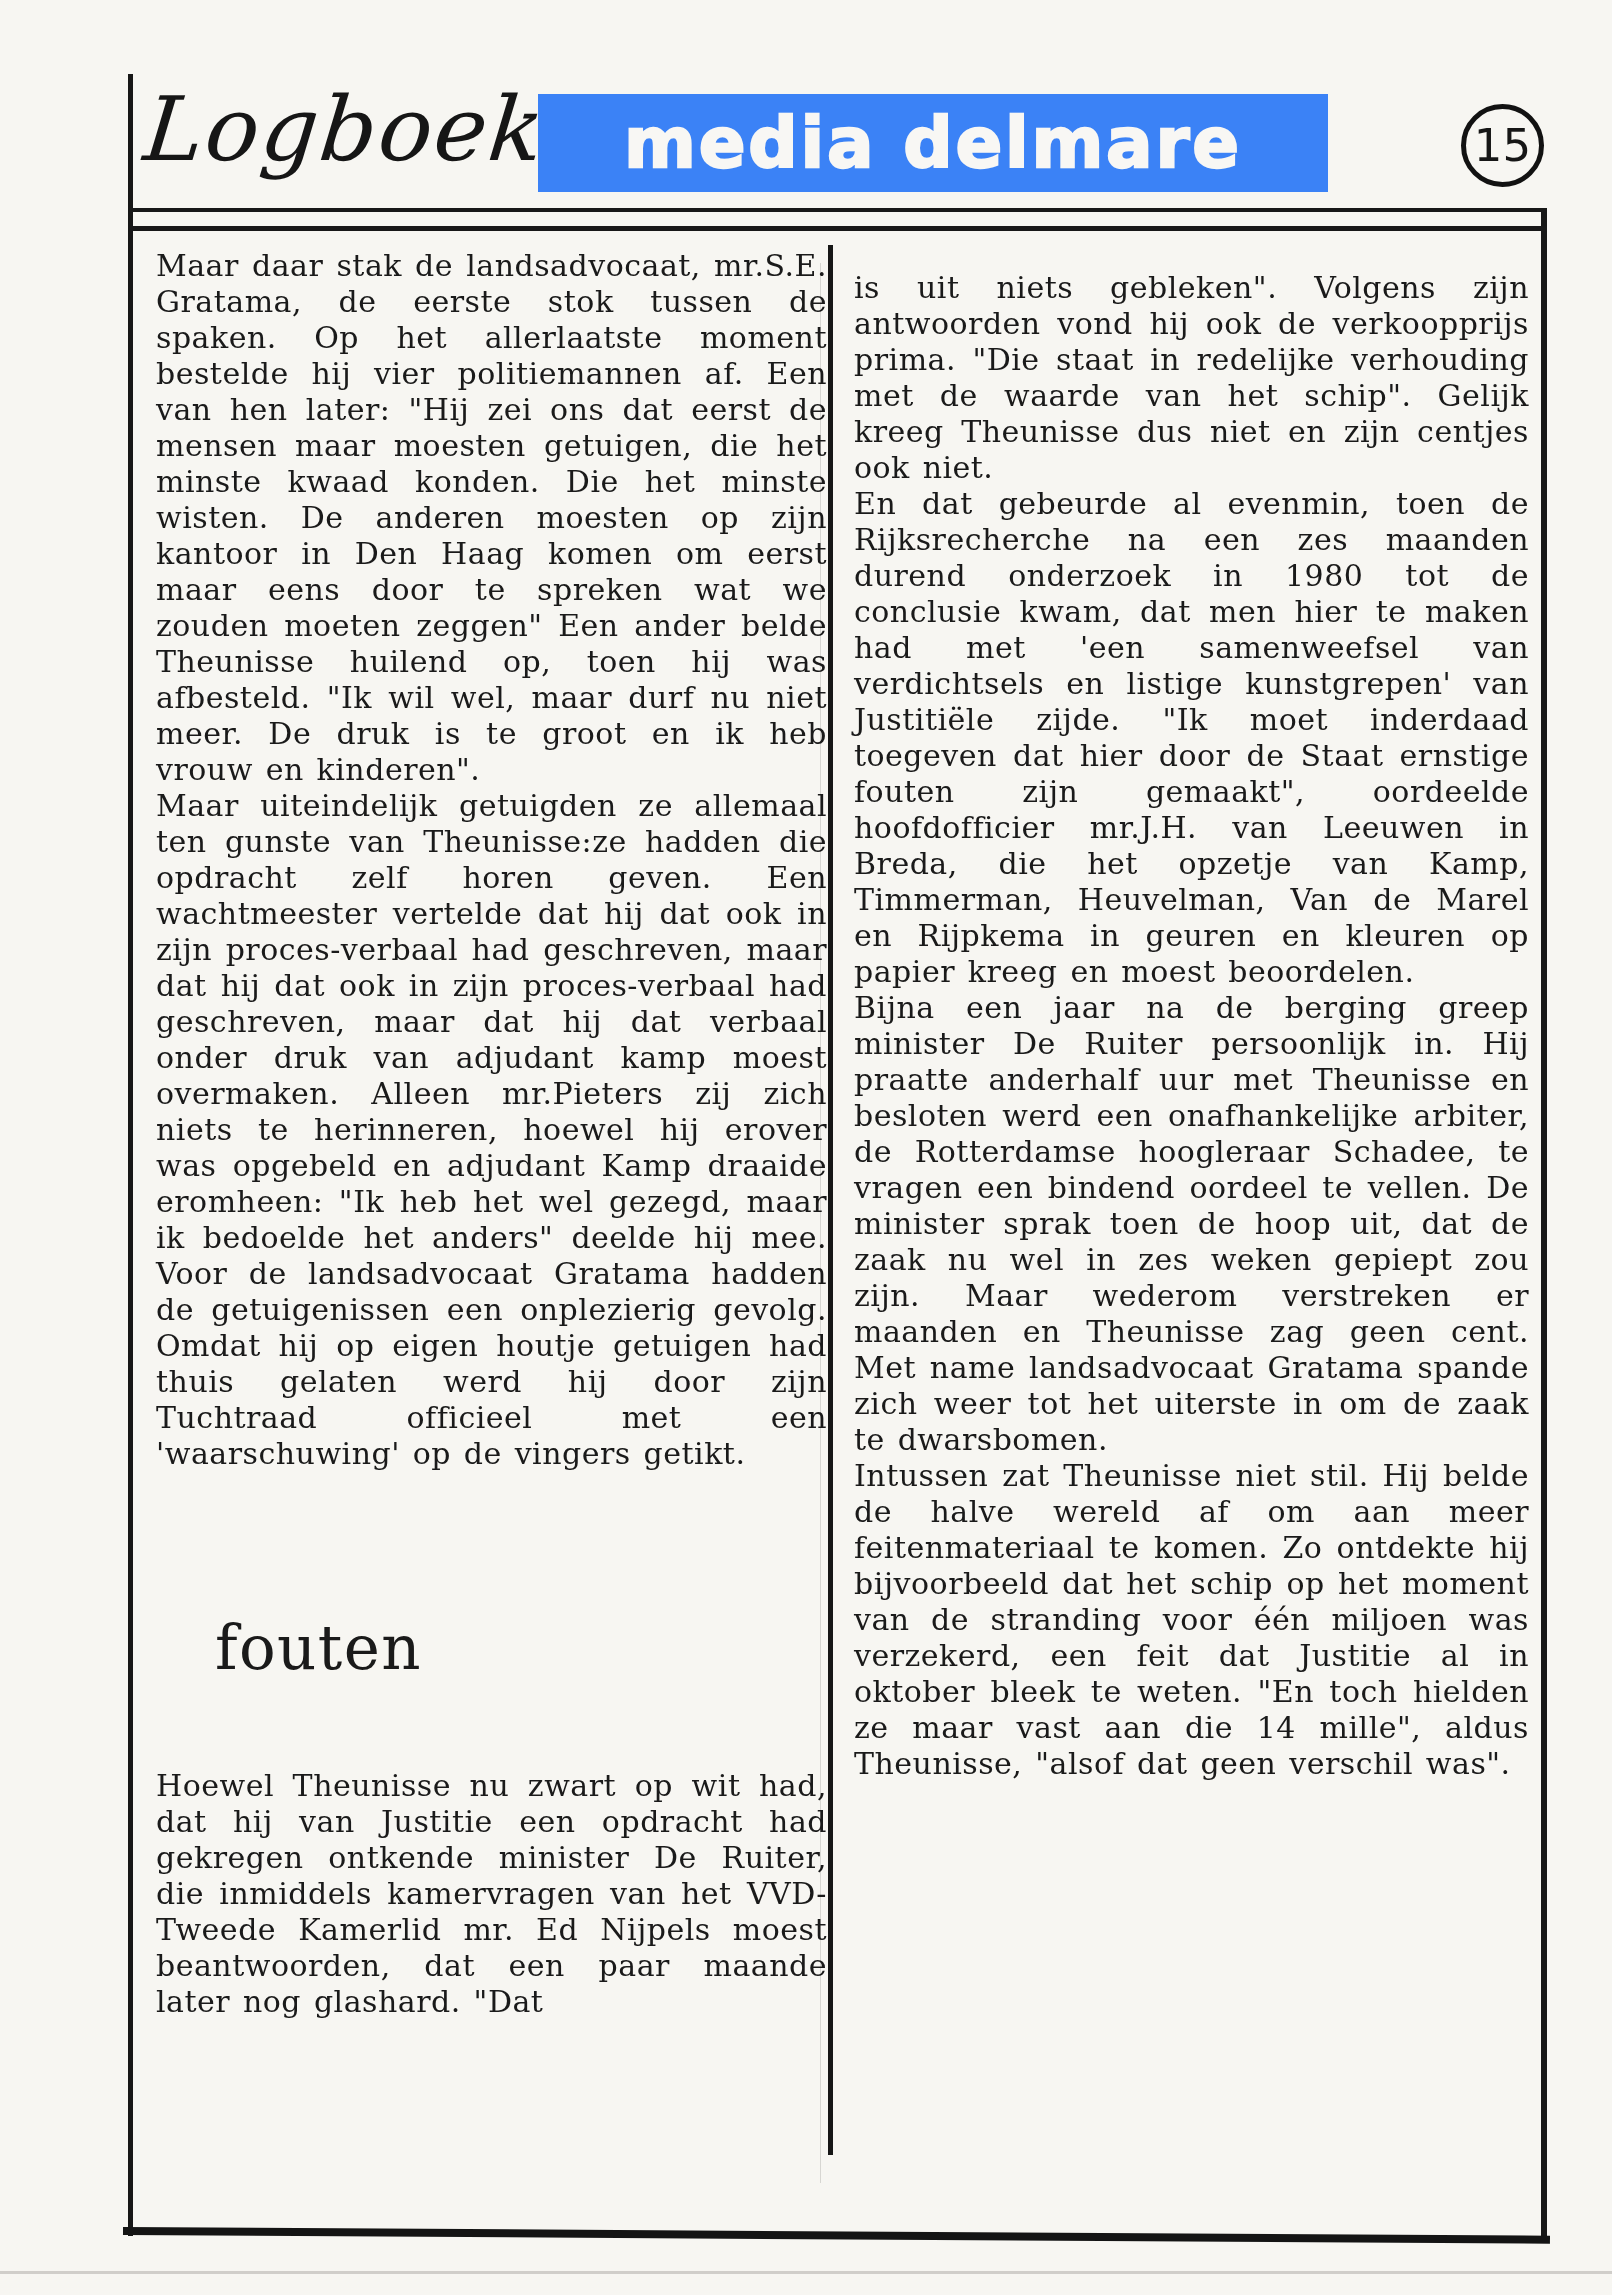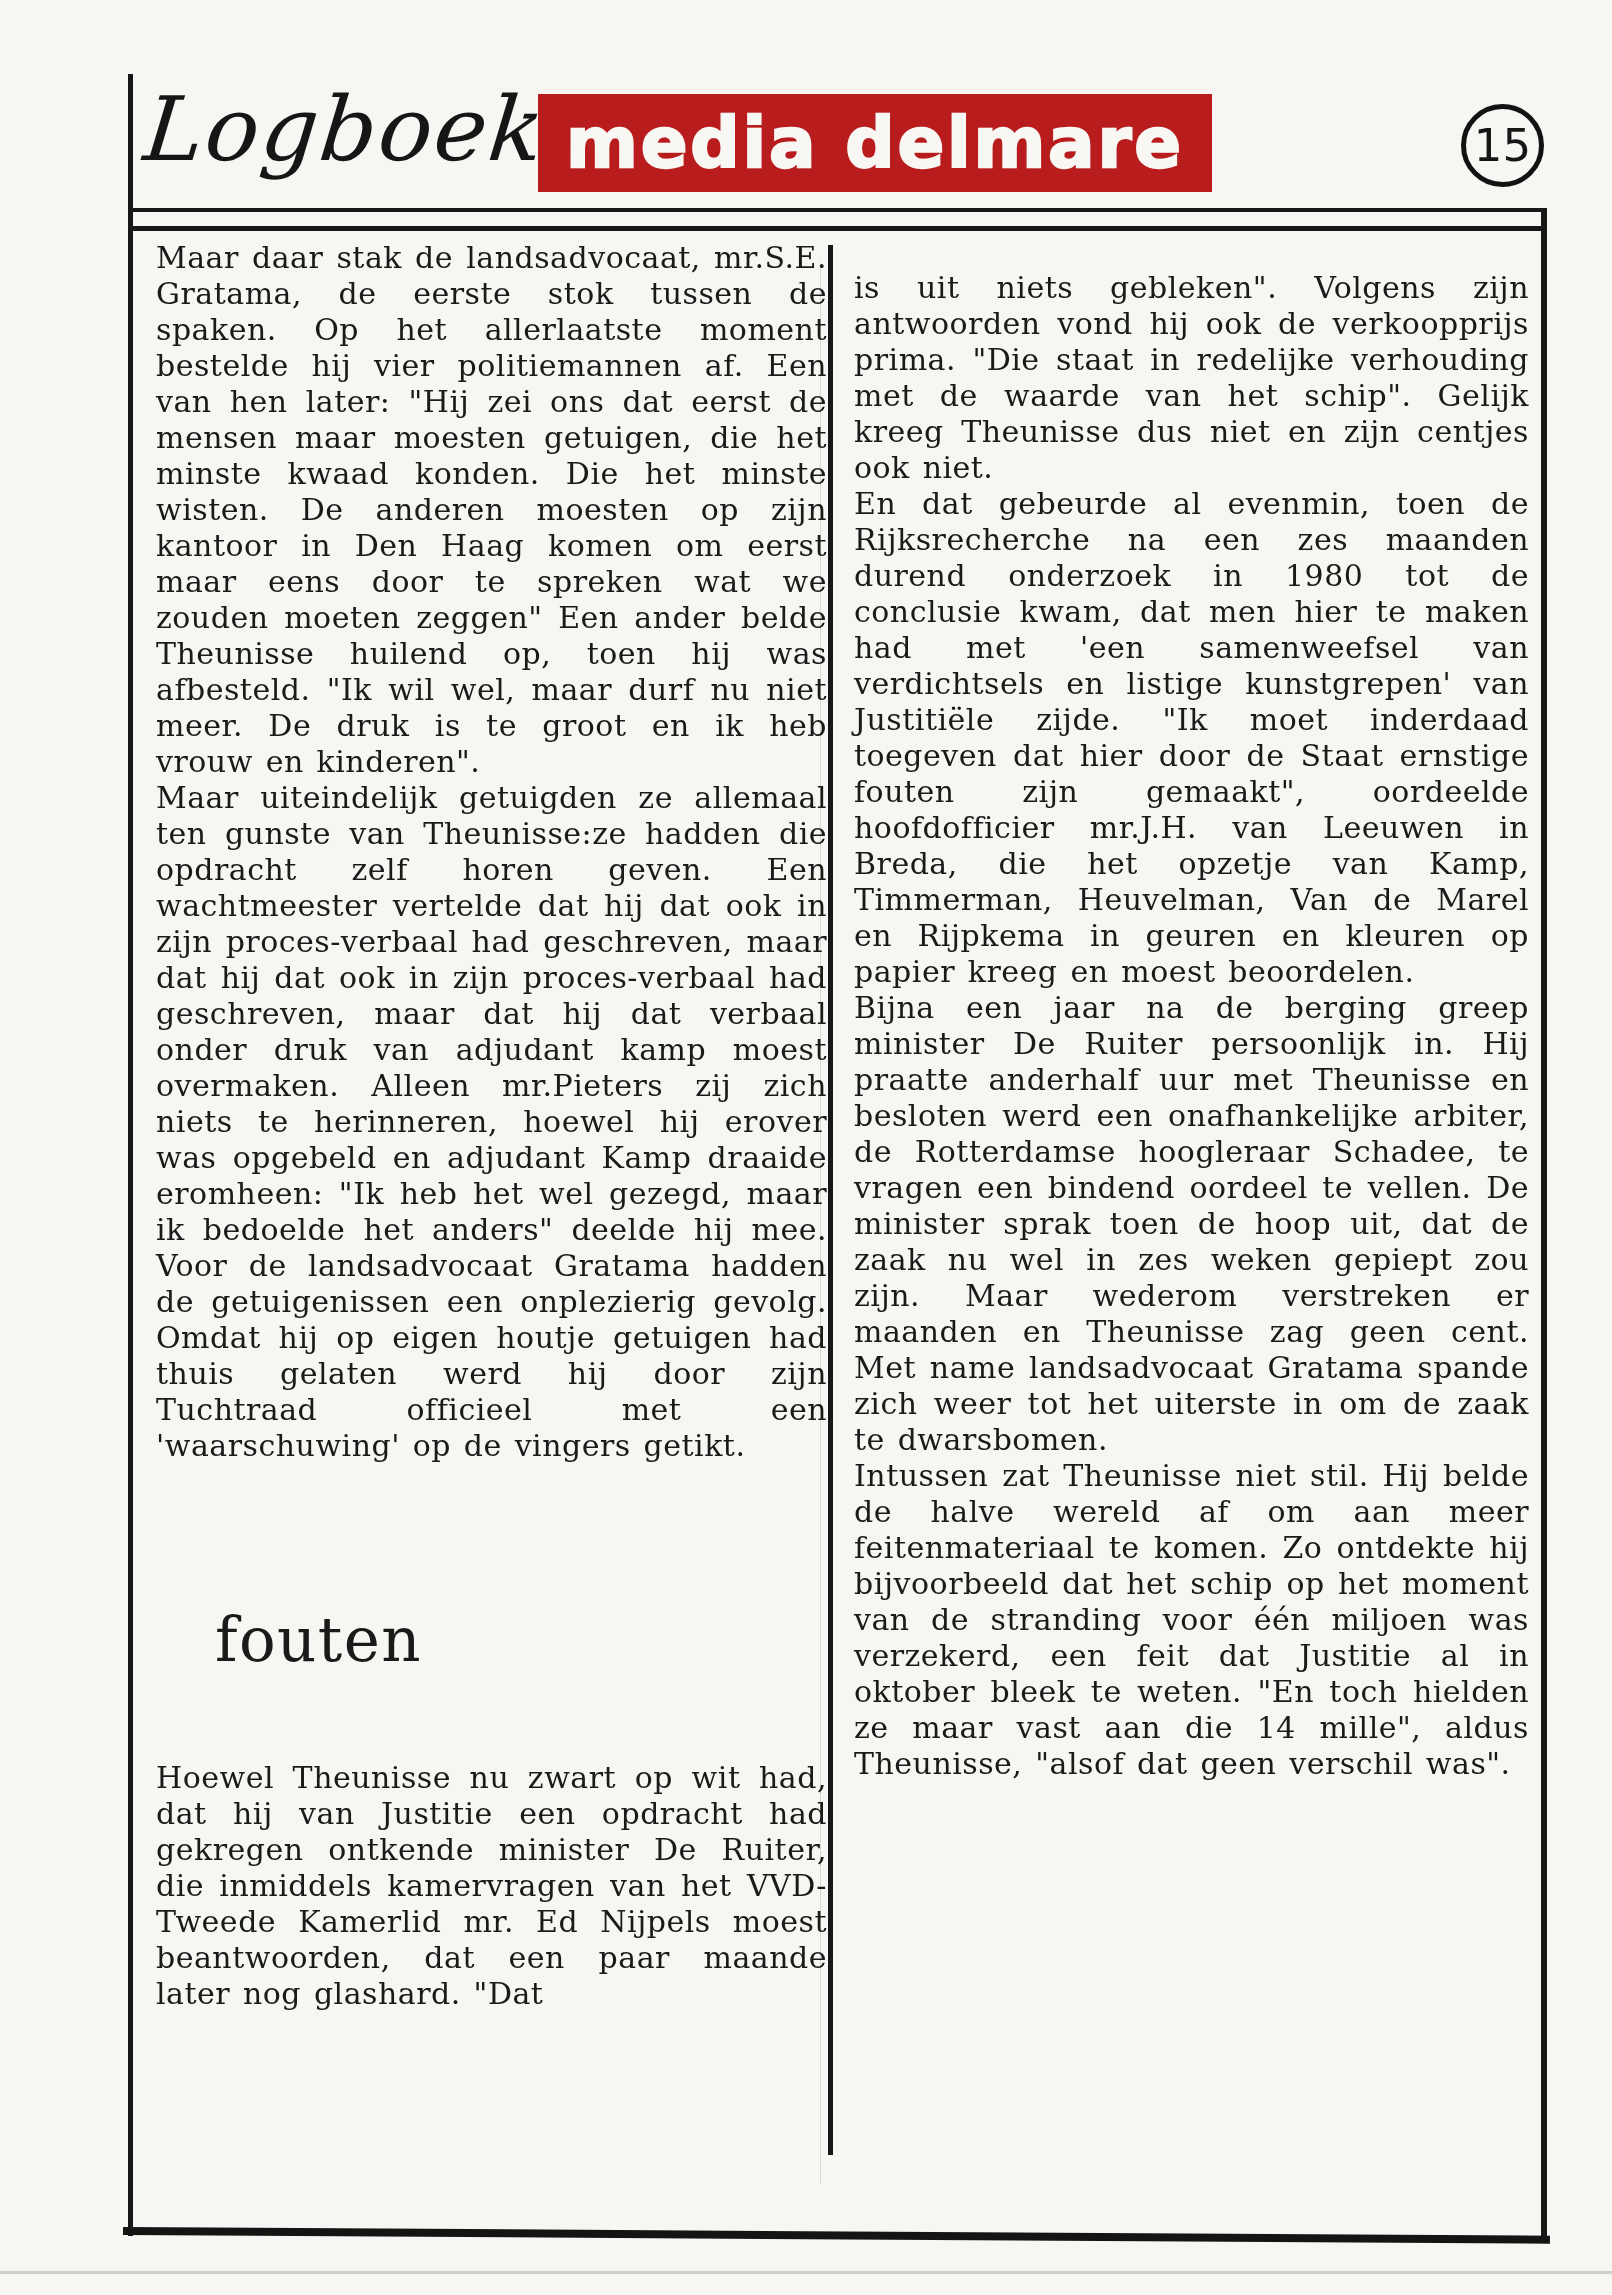--- a/index.html
+++ b/index.html
@@ -48,22 +48,22 @@
     width: 404px; height: 141px;
     font-family: "DejaVu Serif", serif;
     font-style: italic;
     font-size: 89px;
     letter-spacing: 1.9px;
     transform: skewX(-6deg);
     white-space: nowrap;
   }
   .boxed-title {
     position: absolute; left: 538px; top: 94px;
-    width: 674px; height: 98px;
-    background: #b91c1c;
+    width: 790px; height: 98px;
+    background: #3b82f6;
     display: flex; align-items: center; justify-content: center;
     font-family: "DejaVu Sans", "Liberation Sans", sans-serif;
     font-weight: bold;
     font-size: 69px;
     letter-spacing: 2.8px;
     color: #f8f7f4;
     -webkit-text-stroke: 2.3px #f8f7f4;
     white-space: nowrap;
   }
   .page-badge {
@@ -80,21 +80,21 @@
   .column {
     position: absolute;
     text-align: justify;
     font-size: 30px;
     line-height: 36px;
     letter-spacing: 0.5px;
     word-spacing: 2.8px;
     color: #1a1a1a;
   }
   .column p { margin: 0; }
-  .col-left  { left: 156px;  top: 240px; width: 671px; }
+  .col-left  { left: 156px;  top: 248px; width: 671px; }
   .col-right { left: 854px; top: 270px; width: 675px; }
   .section-heading {
     font-size: 61px;
     font-weight: normal;
     line-height: 52px;
     margin: 150px 0 94px 59px;
     letter-spacing: 1.4px;
     text-align: left;
   }
   .column-divider {

